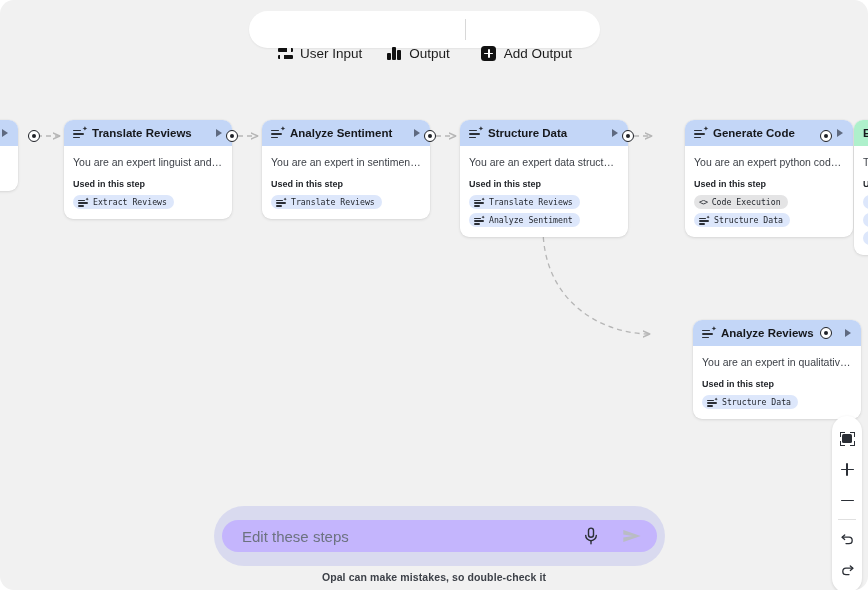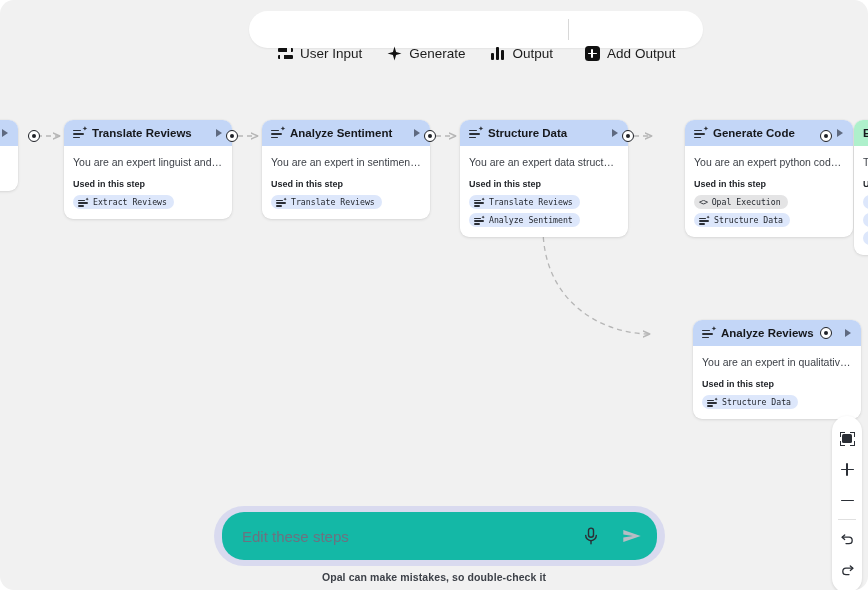--- a/index.html
+++ b/index.html
@@ -172,21 +172,21 @@
     position: absolute;
     left: 214px; top: 506px;
     width: 451px; height: 60px;
     background: #d9daef;
     border-radius: 30px;
     display: flex; align-items: center;
     padding: 8px;
     z-index: 45;
   }
   .prompt-inner {
-    flex: 1; height: 48px; background: #14b8a6; border-radius: 22px;
+    flex: 1; height: 32px; background: #c4b5fd; border-radius: 22px;
     display: flex; align-items: center; padding: 0 14px 0 20px; gap: 16px;
   }
   .prompt-input {
     flex: 1; border: none; outline: none; background: transparent;
     font-family: "Liberation Sans", sans-serif;
     font-size: 15px; color: #2b2f36;
   }
   .prompt-input::placeholder { color: #6c7280; }
   .mic { width: 20px; height: 20px; cursor: pointer; flex: 0 0 20px; }
   .send { width: 22px; height: 22px; cursor: pointer; flex: 0 0 22px; margin-left: 4px;}
@@ -253,28 +253,20 @@
       <span class="tb-ico">
         <span class="ic-userinput">
             <i></i>
             <i></i>
           </span>
       </span>
       <span>User Input</span>
     </div>
     <div class="tb-item">
       <span class="tb-ico">
-        <svg class="ic-sparkle" viewBox="0 0 16 16">
-            <path d="M8 0.6 L9.7 6.3 L15.4 8 L9.7 9.7 L8 15.4 L6.3 9.7 L0.6 8 L6.3 6.3 Z" fill="#111"></path>
-          </svg>
-      </span>
-      <span>Generate</span>
-    </div>
-    <div class="tb-item">
-      <span class="tb-ico">
         <span class="ic-bars">
             <i></i>
             <i></i>
             <i></i>
           </span>
       </span>
       <span>Output</span>
     </div>
     <div class="tb-sep"></div>
     <div class="tb-item">
@@ -405,21 +397,21 @@
         </span>
       <span class="node-title">Generate Code</span>
       <span class="play"></span>
     </div>
     <div class="node-body">
       <div class="node-desc">You are an expert python code pr...</div>
       <div class="node-used">Used in this step</div>
       <div class="chips">
         <span class="chip gray">
           <span class="codeglyph">&lt;&gt;</span>
-          <span>Opal Execution</span>
+          <span>Code Execution</span>
         </span>
         <span class="chip">
           <span class="glyph">
               <i></i>
               <i></i>
               <i></i>
               <b>✦</b>
             </span>
           <span>Structure Data</span>
         </span>

